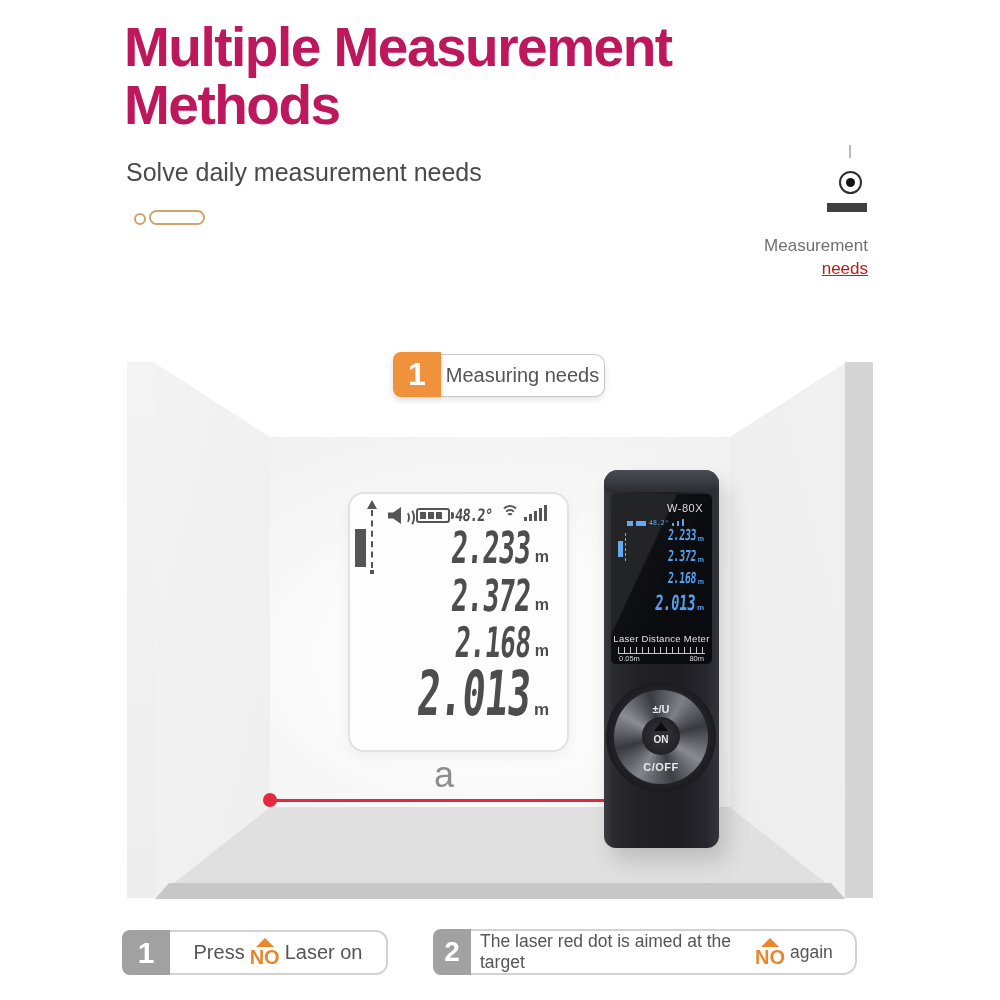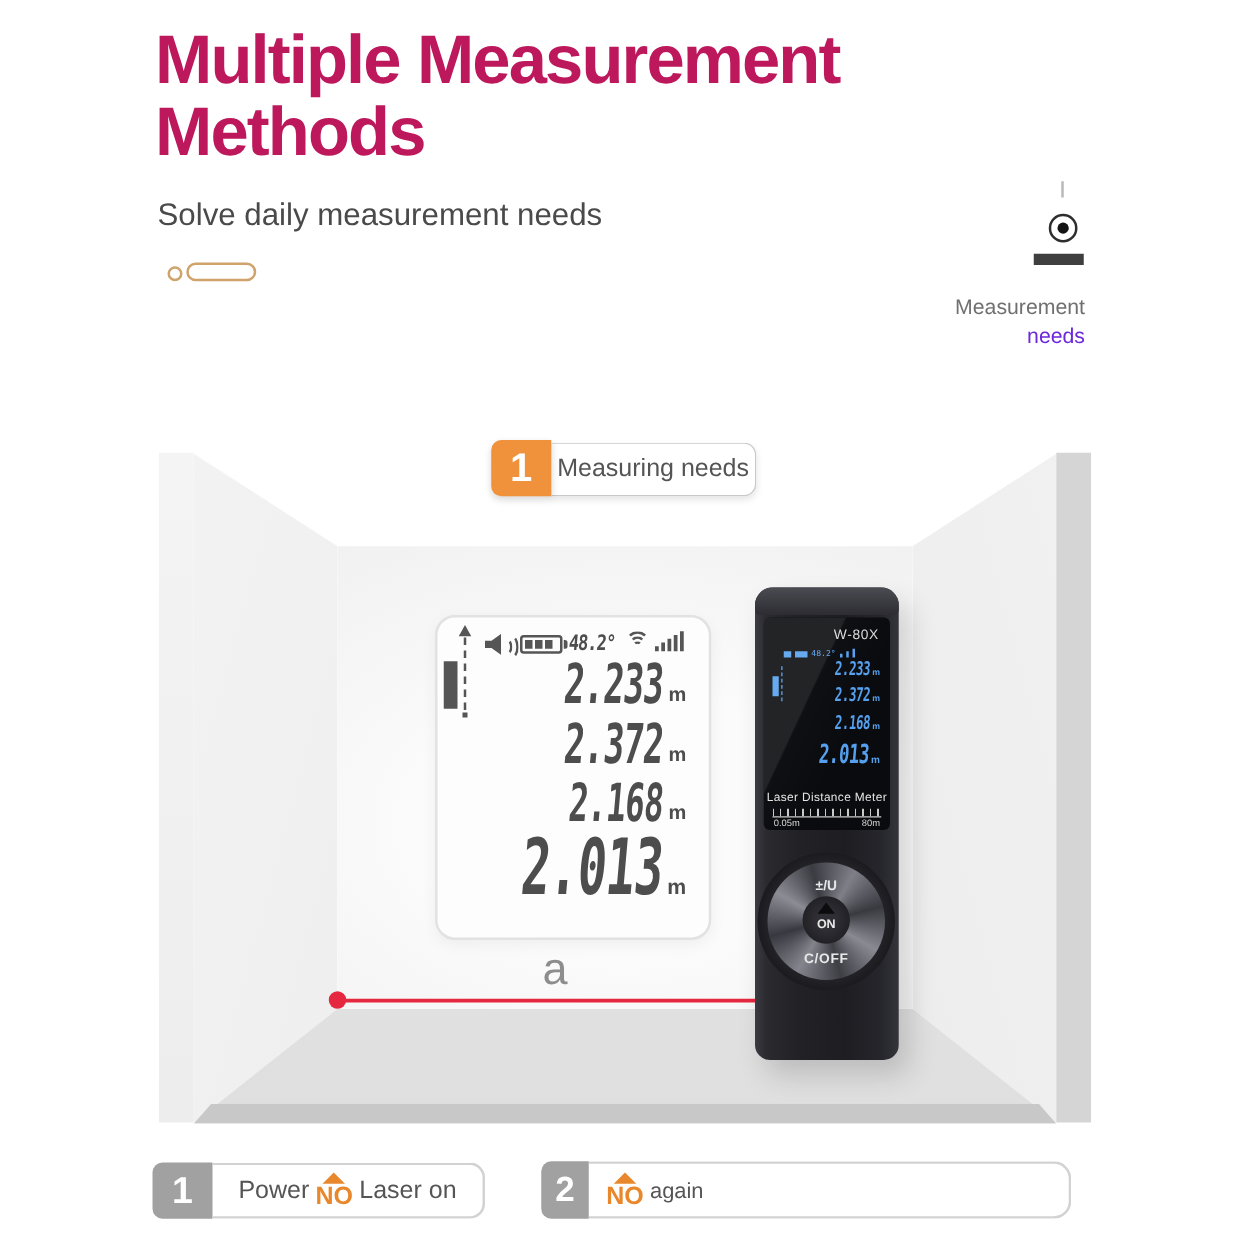--- a/index.html
+++ b/index.html
@@ -12,21 +12,21 @@
   .subtitle{position:absolute;left:126px;top:158px;font-size:25px;color:#4a4a4a;}
   .deco-dot{position:absolute;left:134px;top:213px;width:8px;height:8px;border:2px solid #cfa36b;border-radius:50%;}
   .deco-pill{position:absolute;left:149px;top:210px;width:52px;height:11px;border:2px solid #cfa36b;border-radius:8px;}
 
   
   .tick{position:absolute;left:849px;top:145px;width:2px;height:13px;background:#b9b9b9;}
   .target{position:absolute;left:839px;top:171px;width:19px;height:19px;border:2px solid #2e2e2e;border-radius:50%;}
   .target i{position:absolute;left:5px;top:5px;width:9px;height:9px;background:#141414;border-radius:50%;}
   .side-bar{position:absolute;left:827px;top:203px;width:40px;height:9px;background:#3f3f3f;}
   .sidenote{position:absolute;left:690px;top:235px;width:178px;text-align:right;font-size:17px;color:#707070;line-height:1.35;}
-  .sidenote .sn2{color:#6d28d9;}
+  .sidenote .sn2{color:#b91c1c;text-decoration:underline;}
 
   
   .room{position:absolute;left:127px;top:362px;width:746px;height:537px;}
   .room > div{position:absolute;left:0;top:0;width:746px;height:537px;}
   .strip-left{background:linear-gradient(180deg,#f4f4f4,#ededed);clip-path:polygon(0 0,28px 0,28px 536px,0 536px);}
   .strip-right{background:#d5d5d5;clip-path:polygon(718px 0,746px 0,746px 536px,718px 536px);}
   .wall-left{background:linear-gradient(105deg,#f3f3f3,#e8e8e8 80%);
              clip-path:polygon(28px 1px,143px 75px,143px 445px,28px 536px);}
   .wall-right{background:linear-gradient(255deg,#f1f1f1,#e7e7e7 80%);
               clip-path:polygon(603px 75px,718px 1px,718px 536px,603px 445px);}
@@ -275,30 +275,31 @@
       <div class="btn-bottom">C/OFF</div>
     </div>
   </div>
 
   <div class="laser-line"></div>
   <div class="laser-dot"></div>
   <div class="dist-label">a</div>
 
   <div class="step-num step1-num">1</div>
   <div class="step-box step1-box">
-    <span>Power</span>
+    <span>Press</span>
     <span class="no-icon">
       <span class="tri"></span>
       <span class="txt">NO</span>
     </span>
     <span class="step-after">Laser on</span>
   </div>
 
   <div class="step-num step2-num">2</div>
   <div class="step-box step2-box">
+    <span class="step2-text">The laser red dot is aimed at the target</span>
     <span class="no-icon">
       <span class="tri"></span>
       <span class="txt">NO</span>
     </span>
     <span class="step-after">again</span>
   </div>
 
 </div>
 
 </body></html>

